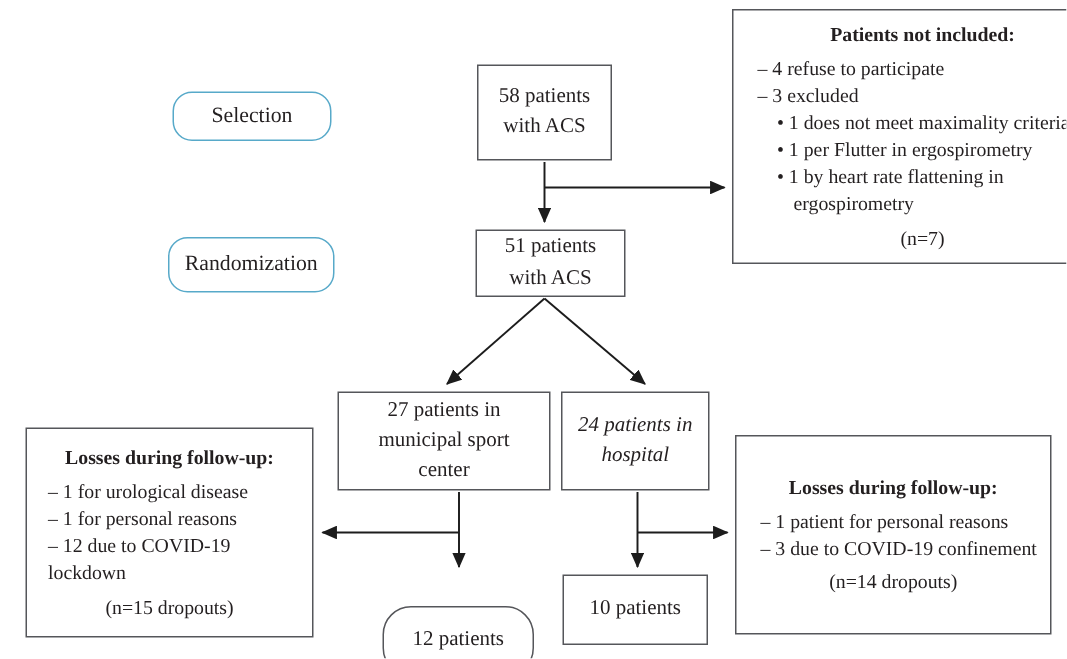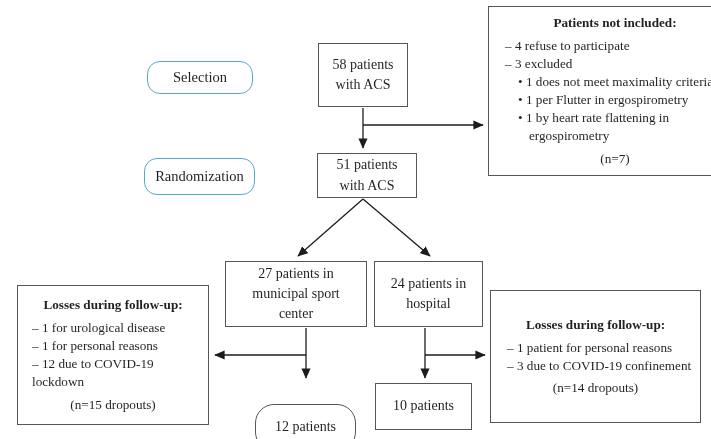--- a/index.html
+++ b/index.html
@@ -20,21 +20,20 @@
 
   
   .stage {
     border: 1.5px solid #57a9c9;
     border-radius: 13px;
     background: #ffffff;
     display: flex;
     align-items: center;
     justify-content: center;
     font-size: 14.5px;
-    margin-left: 32px;
   }
 
   
   .node {
     border: 1.5px solid #55565a;
     background: #ffffff;
     display: flex;
     align-items: center;
     justify-content: center;
     text-align: center;
@@ -110,21 +109,21 @@
   <div class="abs node pre" style="left:318px; top:43px; width:90px; height:64px;">58 patients
 with ACS</div>
 
   <div class="abs node pre" style="left:317px; top:153px; width:100px; height:45px;">51 patients
 with ACS</div>
 
   <div class="abs node pre" style="left:225px; top:261px; width:142px; height:66px;">27 patients in
 municipal sport
 center</div>
 
-  <div class="abs node pre" style="left:374px; top:261px; width:109px; height:66px;">24 patients in
+  <div class="abs node pre" style="left:374px; top:261px; width:99px; height:66px;font-style:italic;">24 patients in
 hospital</div>
 
   <div class="abs node" style="left:255px; top:404px; width:101px; height:47px;border-radius:19px;">12 patients</div>
 
   <div class="abs node" style="left:375px; top:383px; width:97px; height:47px;">10 patients</div>
 
   <div class="abs sidebox" style="left:488px; top:6px; width:254px; height:170px; padding:21px 8px;">
     <div class="title">Patients not included:</div>
     <div class="item">– 4 refuse to participate</div>
     <div class="item">– 3 excluded</div>

